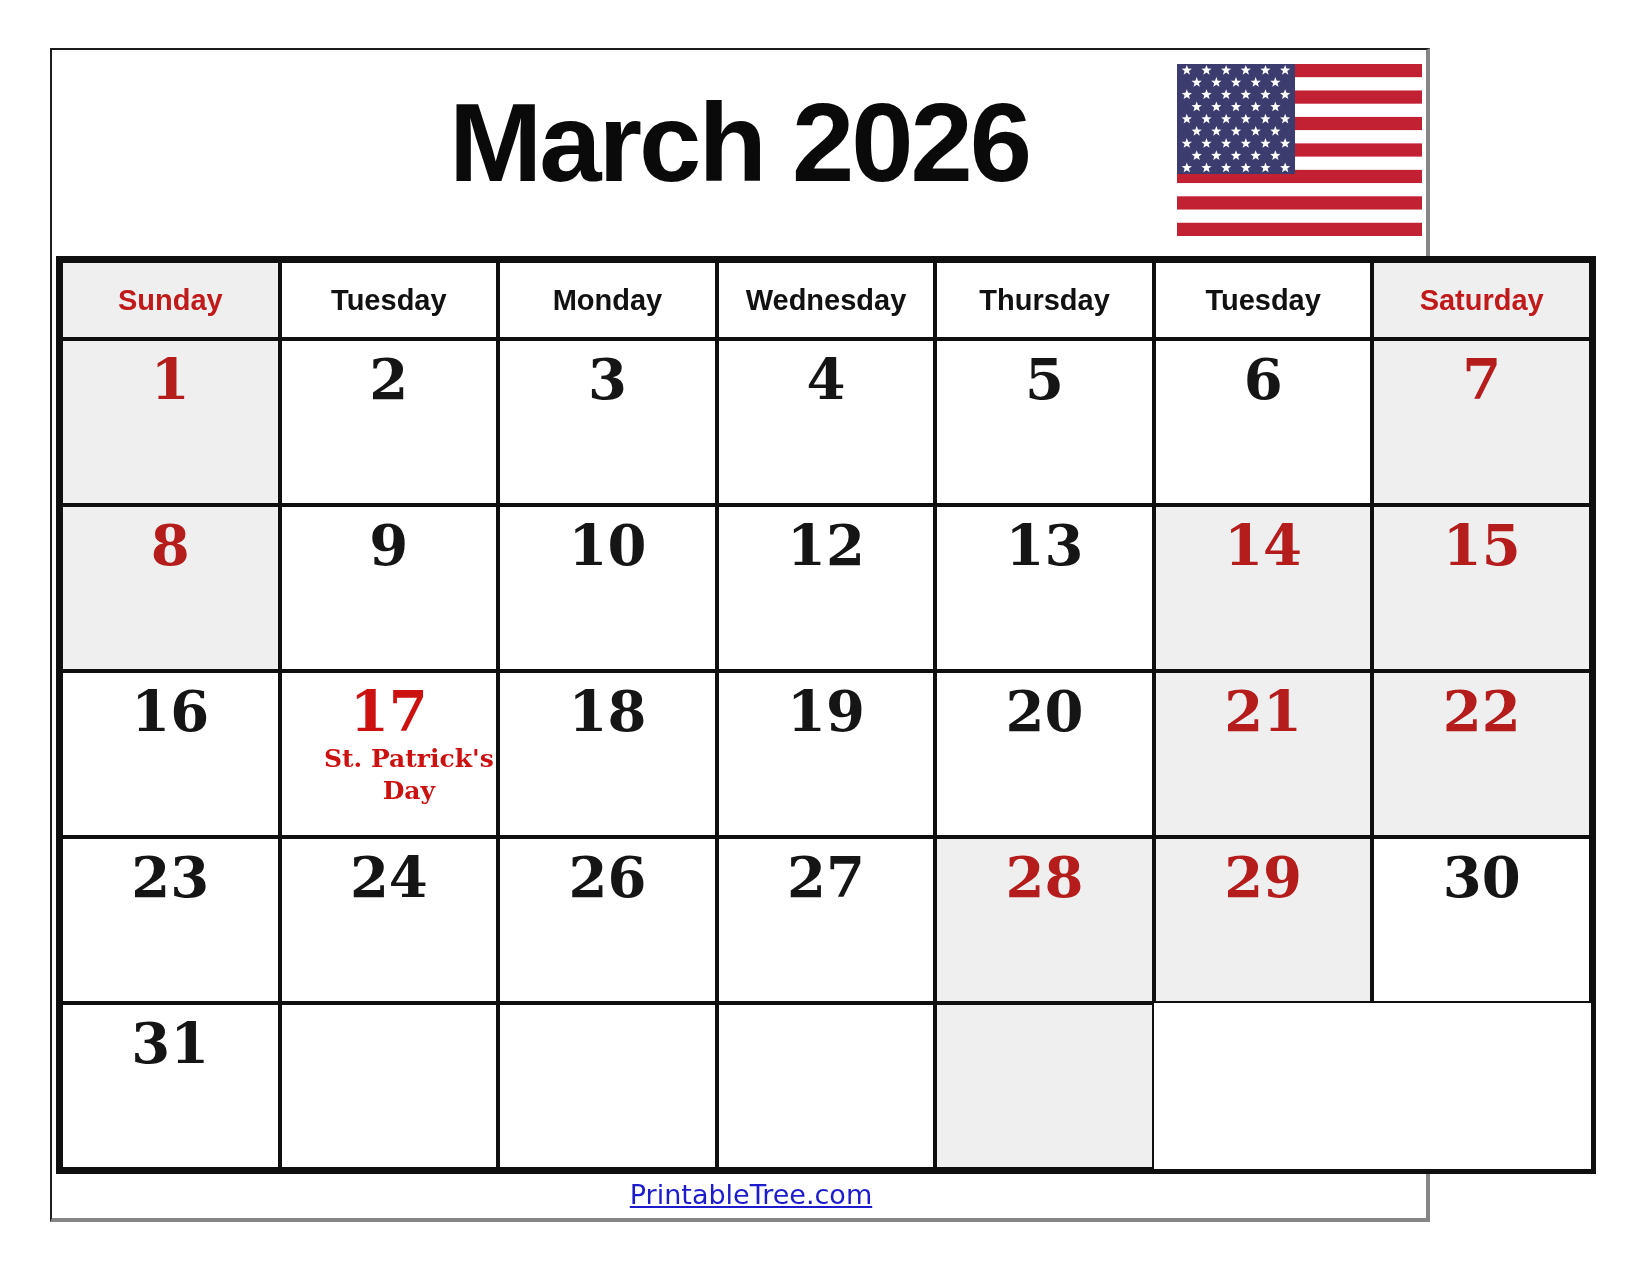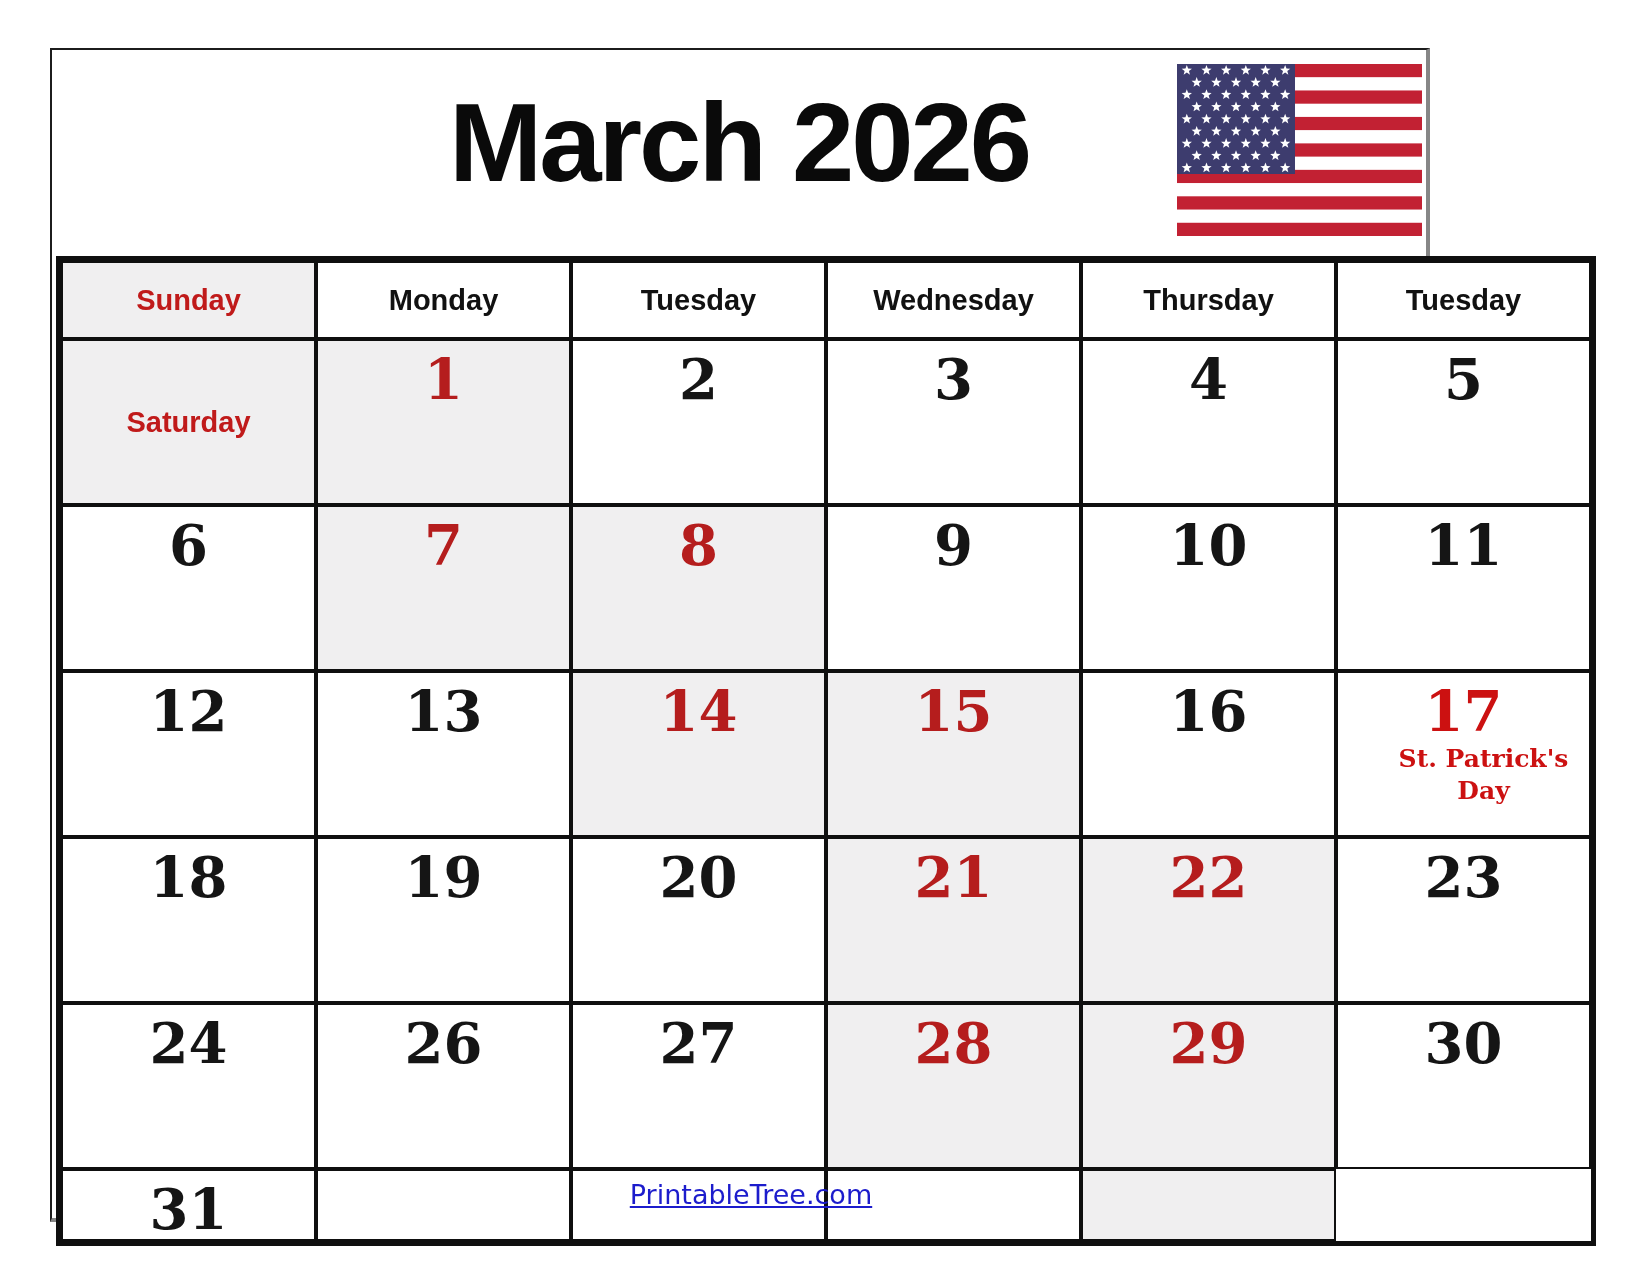--- a/index.html
+++ b/index.html
@@ -31,21 +31,21 @@
     text-align:center;font-weight:bold;font-size:112px;letter-spacing:-3px;
     color:#0a0a0a;font-family:"Liberation Sans",sans-serif;
   }
   .flag{
     position:absolute;top:14px;right:4px;width:245px;height:172px;
   }
   .flag svg{display:block;width:100%;height:100%;}
   .grid{
     position:absolute;left:4px;top:206px;width:1540px;
     display:grid;
-    grid-template-columns:repeat(6,1fr);
+    grid-template-columns:repeat(7,1fr);
     grid-template-rows:78px repeat(5,166px);
     border:5px solid var(--grid-line);
     background:#ffffff;
   }
   .cell{
     border:2px solid var(--grid-line);
     background:#ffffff;
     overflow:hidden;
   }
   .cell.weekend{background:var(--weekend-bg);}
@@ -153,24 +153,24 @@
         <polygon points="88.48,98.50 89.81,102.07 93.62,102.23 90.64,104.60 91.65,108.27 88.48,106.17 85.31,108.27 86.32,104.60 83.34,102.23 87.15,102.07" fill="#ffffff"></polygon>
         <polygon points="108.15,98.50 109.48,102.07 113.29,102.23 110.31,104.60 111.32,108.27 108.15,106.17 104.98,108.27 105.99,104.60 103.01,102.23 106.82,102.07" fill="#ffffff"></polygon>
       </svg>
     </div>
 
   <div class="grid">
       <div class="cell dow weekend">
         <span>Sunday</span>
       </div>
       <div class="cell dow">
+        <span>Tuesday</span>
+      </div>
+      <div class="cell dow">
         <span>Monday</span>
-      </div>
-      <div class="cell dow">
-        <span>Tuesday</span>
       </div>
       <div class="cell dow">
         <span>Wednesday</span>
       </div>
       <div class="cell dow">
         <span>Thursday</span>
       </div>
       <div class="cell dow">
         <span>Tuesday</span>
       </div>
@@ -199,23 +199,20 @@
         <div class="day-number">7</div>
       </div>
       <div class="cell day weekend">
         <div class="day-number">8</div>
       </div>
       <div class="cell day">
         <div class="day-number">9</div>
       </div>
       <div class="cell day">
         <div class="day-number">10</div>
-      </div>
-      <div class="cell day">
-        <div class="day-number">11</div>
       </div>
       <div class="cell day">
         <div class="day-number">12</div>
       </div>
       <div class="cell day">
         <div class="day-number">13</div>
       </div>
       <div class="cell day weekend">
         <div class="day-number">14</div>
       </div>

